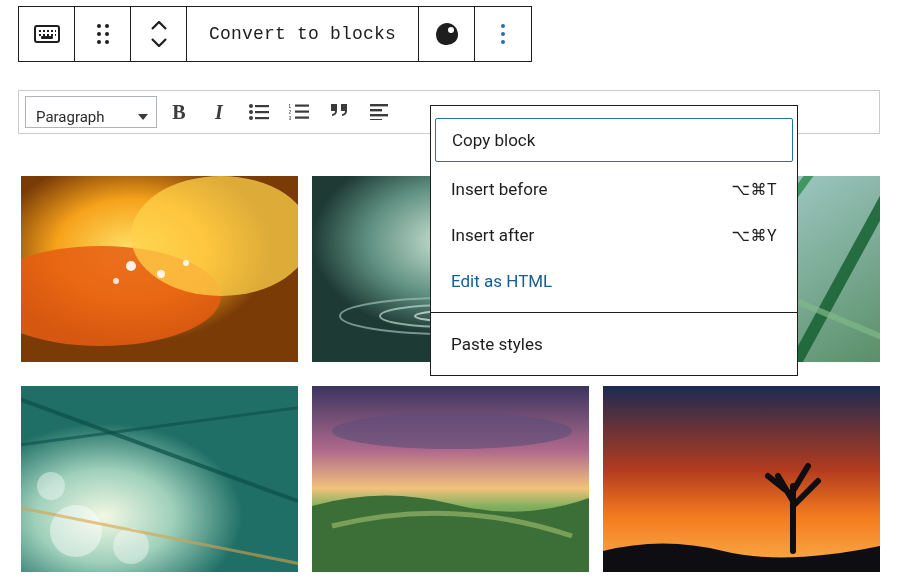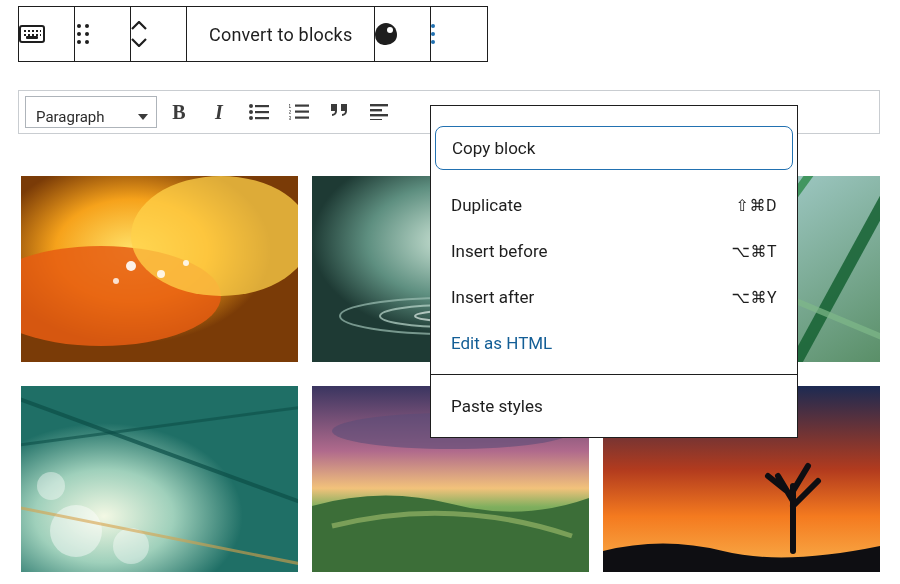--- a/index.html
+++ b/index.html
@@ -22,20 +22,22 @@
     border: 1.5px solid #1e1e1e;
     height: 56px;
     margin: 6px 0 0 18px;
     width: fit-content;
     background: #fff;
   }
   .block-toolbar > div {
     border-right: 1.5px solid #1e1e1e;
     display: flex;
     align-items: center;
+    justify-content: center;
+    font-family: Liberation Mono, monospace;
   }
   .block-toolbar > div:last-child { border-right: none; }
   .bt-cell { width: 56px; }
   .bt-convert {
     padding: 0 22px;
     font-size: 18px;
     letter-spacing: 0.2px;
   }
   .bt-more { width: 56px; }
 
@@ -172,23 +174,23 @@
     padding: 13px 20px;
     cursor: default;
   }
   .menu-item .sc {
     font-size: 16px;
     color: #1e1e1e;
     letter-spacing: 0.5px;
   }
   .menu-item.selected {
     border: 1.5px solid #2271b1;
-    margin: 12px 4px;
+    margin: 4px 4px;
     padding: 11px 16px;
-    border-radius: 8px;
+    border-radius: 2px;
   }
   .menu-item.link { color: #135e96; }
 
 </style>
 </head>
 <body>
 
 <div class="block-toolbar">
   <div class="bt-cell">
     <span class="kbd-icon"></span>
@@ -386,24 +388,20 @@
     </svg>
   </div>
 
 </div>
 
 <div class="menu">
   <div class="menu-group">
     <div class="menu-item selected">
       <span>Copy block</span>
       <span class="sc"></span>
-    </div>
-    <div class="menu-item">
-      <span>Duplicate</span>
-      <span class="sc">⇧⌘D</span>
     </div>
     <div class="menu-item">
       <span>Insert before</span>
       <span class="sc">⌥⌘T</span>
     </div>
     <div class="menu-item">
       <span>Insert after</span>
       <span class="sc">⌥⌘Y</span>
     </div>
     <div class="menu-item link">

